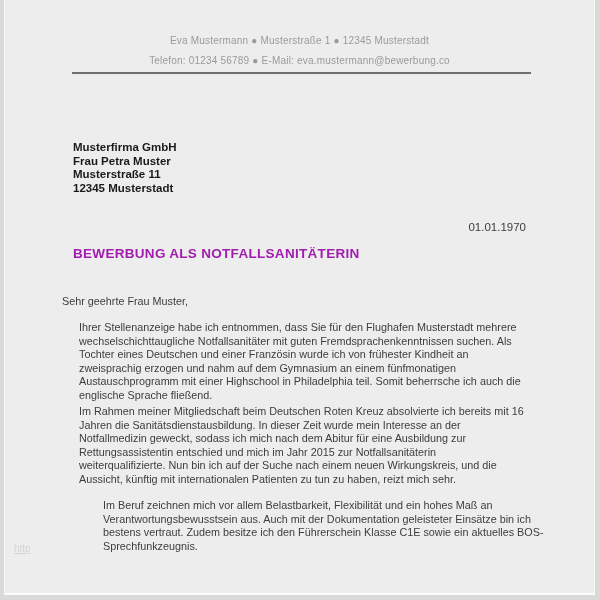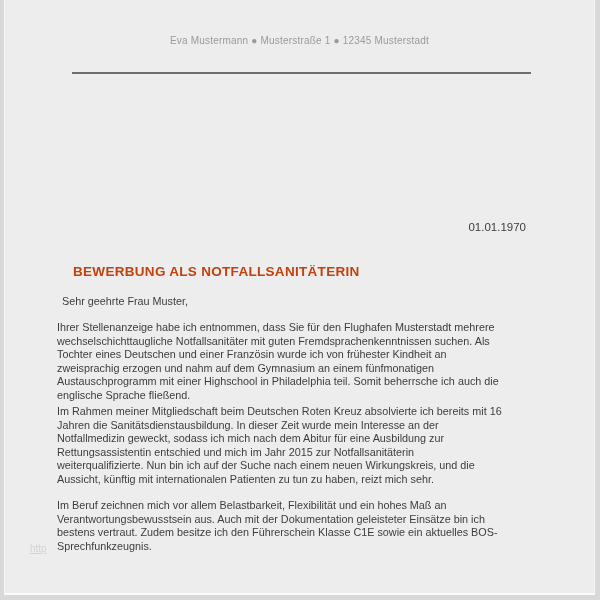--- a/index.html
+++ b/index.html
@@ -53,66 +53,73 @@
   .date-line {
     position: absolute;
     top: 221px;
     right: 68px;
     font-size: 11.5px;
     color: #3d3d3d;
     text-align: left;
   }
   .subject-line {
     position: absolute;
-    top: 264px;
+    top: 246px;
     left: 68px;
     font-weight: bold;
     font-size: 13.5px;
     letter-spacing: 0.3px;
-    color: #c2410c;
+    color: #a21caf;
   }
   .salutation {
     position: absolute;
     top: 295px;
     left: 57px;
     font-size: 10.8px;
     color: #3d3d3d;
   }
   .para {
     position: absolute;
-    left: 52px;
+    left: 74px;
     font-size: 10.8px;
     line-height: 13.6px;
     color: #3d3d3d;
     white-space: pre;
   }
   .para-1 { top: 321px; }
   .para-2 { top: 405px; }
-  .para-3 { top: 499px; }
+  .para-3 { top: 499px; margin-left: 24px; }
   .para-4 { top: 563px; }
   .watermark {
     position: absolute;
     top: 543px;
-    left: 30px;
+    left: 14px;
     font-size: 10px;
     color: #d4d4d4;
     text-decoration: underline;
   }
 </style>
 </head>
 <body>
 
 <div class="page">
 
   <div class="sender-header">
     <div>Eva Mustermann ● Musterstraße 1 ● 12345 Musterstadt</div>
+    <div>Telefon: 01234 56789 ● E-Mail: eva.mustermann@bewerbung.co</div>
   </div>
 
   <div class="header-divider"></div>
 
+  <div class="recipient">
+    <div>Musterfirma GmbH</div>
+    <div>Frau Petra Muster</div>
+    <div>Musterstraße 11</div>
+    <div>12345 Musterstadt</div>
+  </div>
 
   <div class="date-line">01.01.1970</div>
 
   <div class="subject-line">BEWERBUNG ALS NOTFALLSANITÄTERIN</div>
 
   <div class="salutation">Sehr geehrte Frau Muster,</div>
 
   <div class="para para-1">Ihrer Stellenanzeige habe ich entnommen, dass Sie für den Flughafen Musterstadt mehrere
 wechselschichttaugliche Notfallsanitäter mit guten Fremdsprachenkenntnissen suchen. Als
 Tochter eines Deutschen und einer Französin wurde ich von frühester Kindheit an

